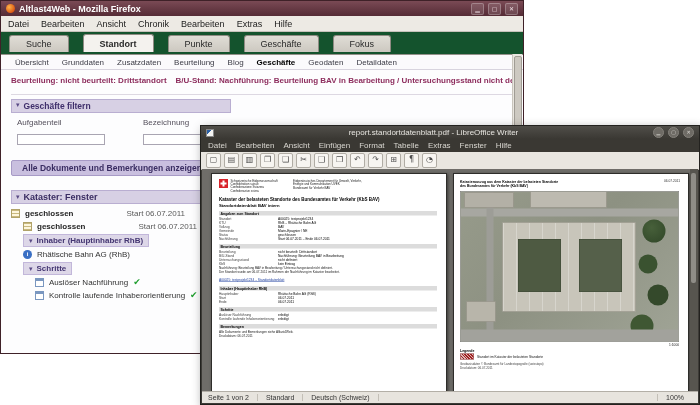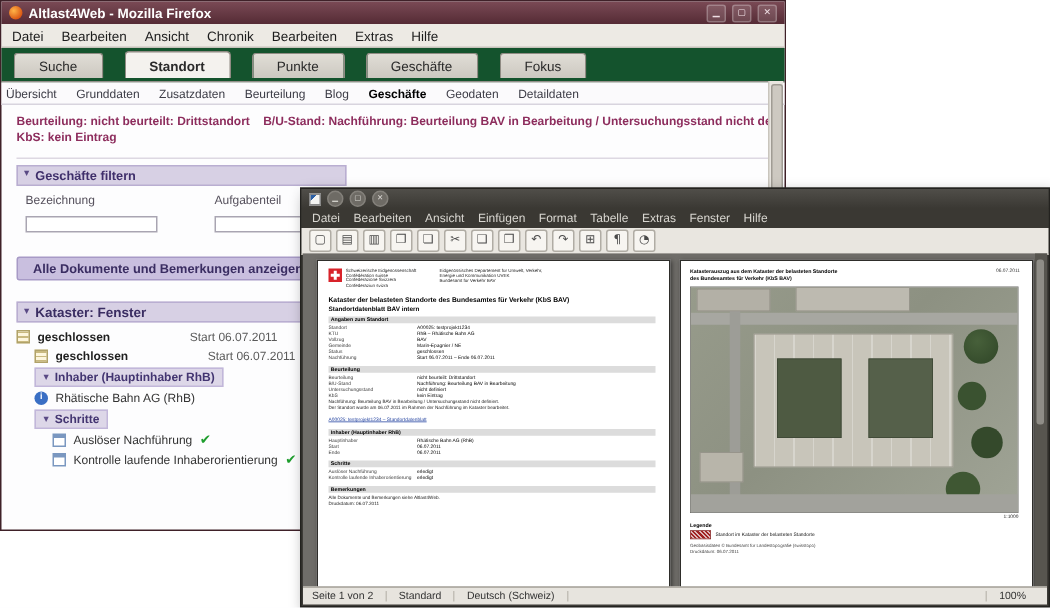--- a/index.html
+++ b/index.html
@@ -13,21 +13,21 @@
   .ff-appicon{width:9px;height:9px;border-radius:50%;background:radial-gradient(circle at 35% 35%,#ffb347,#cc3300);flex:0 0 auto;}
   .ff-title{flex:1;color:#fff;font-size:9px;font-weight:bold;white-space:nowrap;overflow:hidden;}
   .winbtn{width:11px;height:10px;font-size:6px;line-height:10px;text-align:center;color:#efdfe4;
           background:rgba(255,255,255,.12);border:1px solid rgba(255,255,255,.25);border-radius:2px;}
   .ff-menubar{height:15px;background:#edeae4;border-bottom:1px solid #c6c2ba;display:flex;align-items:center;gap:12px;padding:0 7px;}
   .ff-menu{font-size:9px;color:#1c1c1c;}
   .ff-tabstrip{height:22px;background:#14532d;border-bottom:1px solid #94908a;display:flex;align-items:center;gap:14px;padding:0 8px;}
   .ff-tab{font-size:9px;color:#2a2a2a;background:linear-gradient(#e0ddd6,#ccc8c0);border:1px solid #8f8b83;border-bottom:none;
           border-radius:3px 3px 0 0;padding:3px 16px 3px;}
   .ff-tab.active{background:#f4f2ee;font-weight:bold;padding-top:4px;}
-  .ff-subnav{height:14px;background:#fbfafc;border-bottom:1px solid #d8d4de;display:flex;align-items:center;gap:13px;padding:0 3px;}
+  .ff-subnav{height:14px;background:#fbfafc;border-bottom:1px solid #d8d4de;display:flex;align-items:center;gap:13px;padding:0 14px;}
   .ff-subtab{font-size:8px;color:#3c3c46;}
   .ff-subtab.active{font-weight:bold;color:#000;}
   .ff-info{padding:5px 10px 2px;}
   .ff-info div{font-size:8px;font-weight:bold;color:#8d2d5d;line-height:11px;white-space:pre;overflow:hidden;}
   .ff-filter{margin:6px 10px 0;border-top:1px solid #ddd8e2;padding-top:4px;}
   .ff-filter-head{display:flex;align-items:flex-start;gap:4px;font-size:8.5px;font-weight:bold;color:#3f2f6b;
                   background:#d7d0e4;width:210px;padding:1px 4px;border:1px solid #b9aed1;}
   .tri{font-size:7px;color:#5a4a85;line-height:8px;}
   .filter-fields{display:flex;gap:38px;margin:5px 0 0 6px;}
   .field label{display:block;font-size:8px;color:#55505c;margin-bottom:1px;}
@@ -165,35 +165,34 @@
       <span class="ff-subtab">Zusatzdaten</span>
       <span class="ff-subtab">Beurteilung</span>
       <span class="ff-subtab">Blog</span>
       <span class="ff-subtab active">Geschäfte</span>
       <span class="ff-subtab">Geodaten</span>
       <span class="ff-subtab">Detaildaten</span>
     </div>
 
     <div class="ff-info">
       <div>Beurteilung: nicht beurteilt: Drittstandort    B/U-Stand: Nachführung: Beurteilung BAV in Bearbeitung / Untersuchungsstand nicht definiert</div>
-      <div>KbS: kein Eintrag</div>
     </div>
 
     <div class="ff-filter">
       <div class="ff-filter-head">
         <span class="tri">▾</span>
         <span>Geschäfte filtern</span>
       </div>
       <div class="filter-fields">
         <div class="field">
-          <label>Bezeichnung</label>
+          <label>Aufgabenteil</label>
           <input style="">
         </div>
         <div class="field">
-          <label>Aufgabenteil</label>
+          <label>Bezeichnung</label>
           <input style="">
         </div>
       </div>
     </div>
 
     <div class="ff-banner">Alle Dokumente und Bemerkungen anzeigen</div>
 
     <div class="ff-section">
       <span class="tri">▾</span>
       <span>Kataster: Fenster</span>
@@ -237,20 +236,21 @@
     </div>
 
     <div class="ff-scrollbar">
       <div class="thumb"></div>
     </div>
   </div>
 
   <div id="writer" class="window">
     <div class="wr-titlebar">
       <span class="wr-appicon"></span>
+      <span class="wr-title">report.standortdatenblatt.pdf - LibreOffice Writer</span>
       <span class="wr-btn">▁</span>
       <span class="wr-btn">▢</span>
       <span class="wr-btn">✕</span>
     </div>
 
     <div class="wr-menubar">
 
     <span class="wr-menu" data-field=".">Datei</span>
         <span class="wr-menu" data-field=".">Bearbeiten</span>
         <span class="wr-menu" data-field=".">Ansicht</span>

